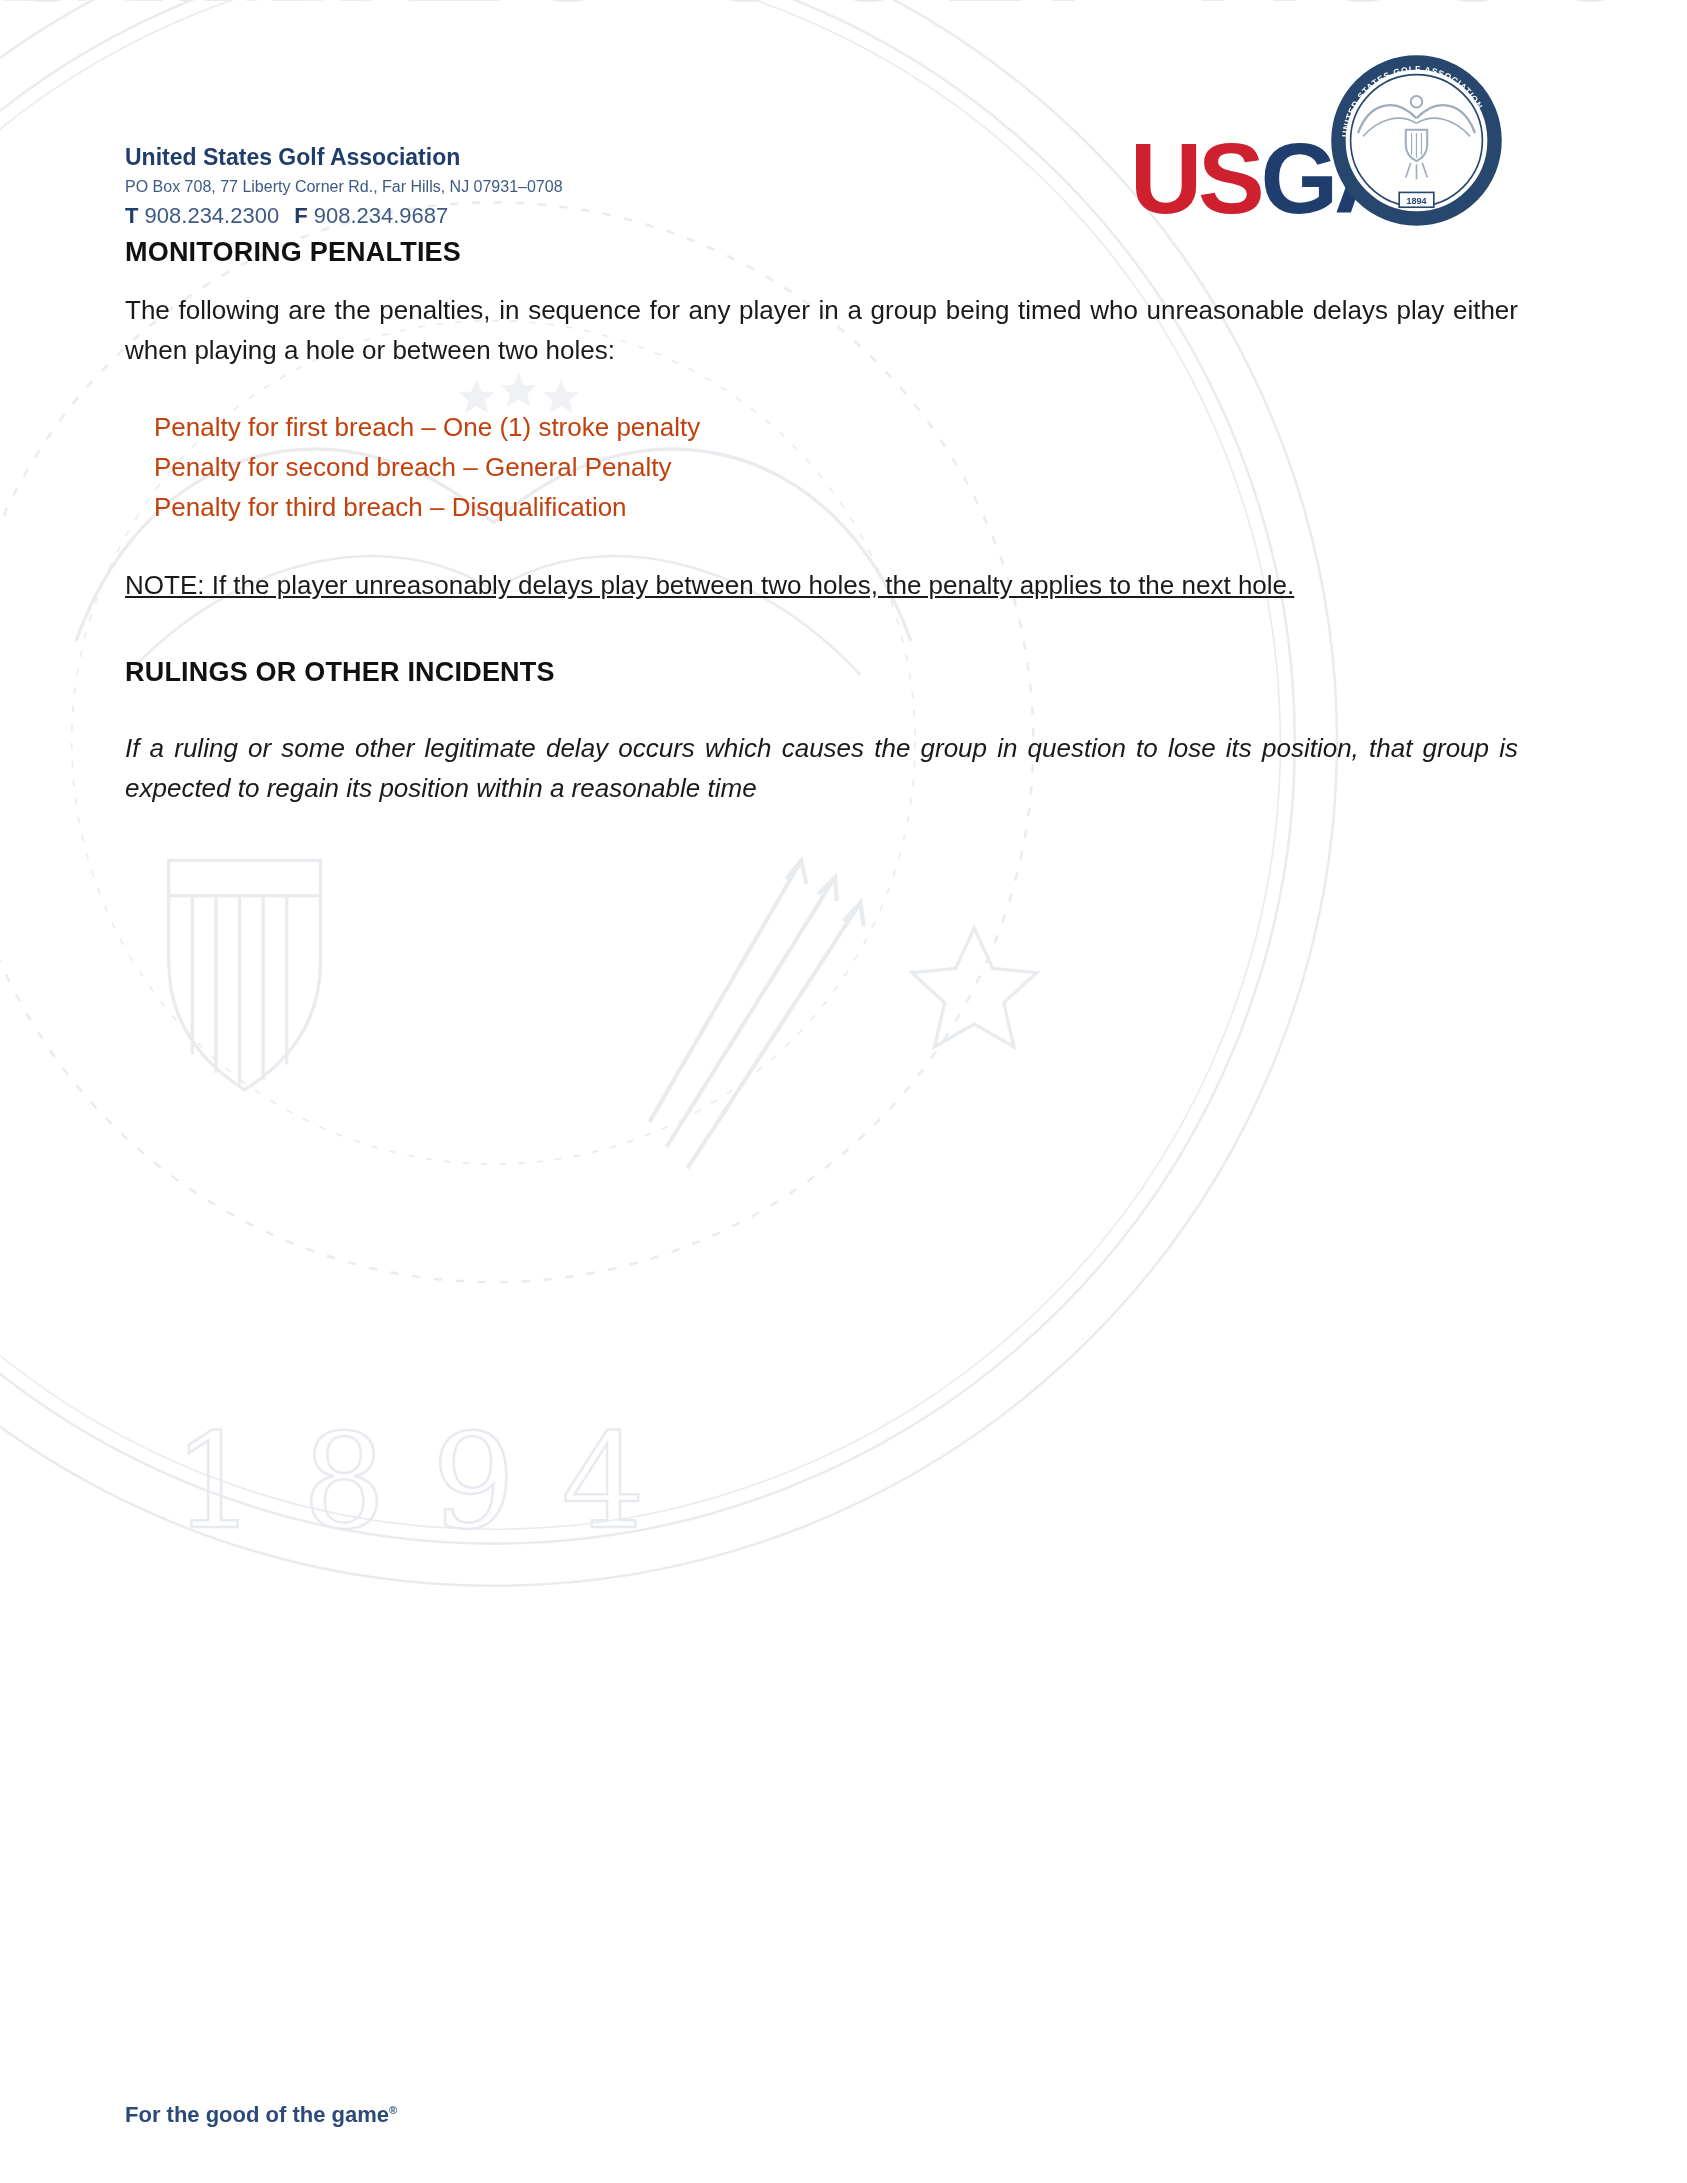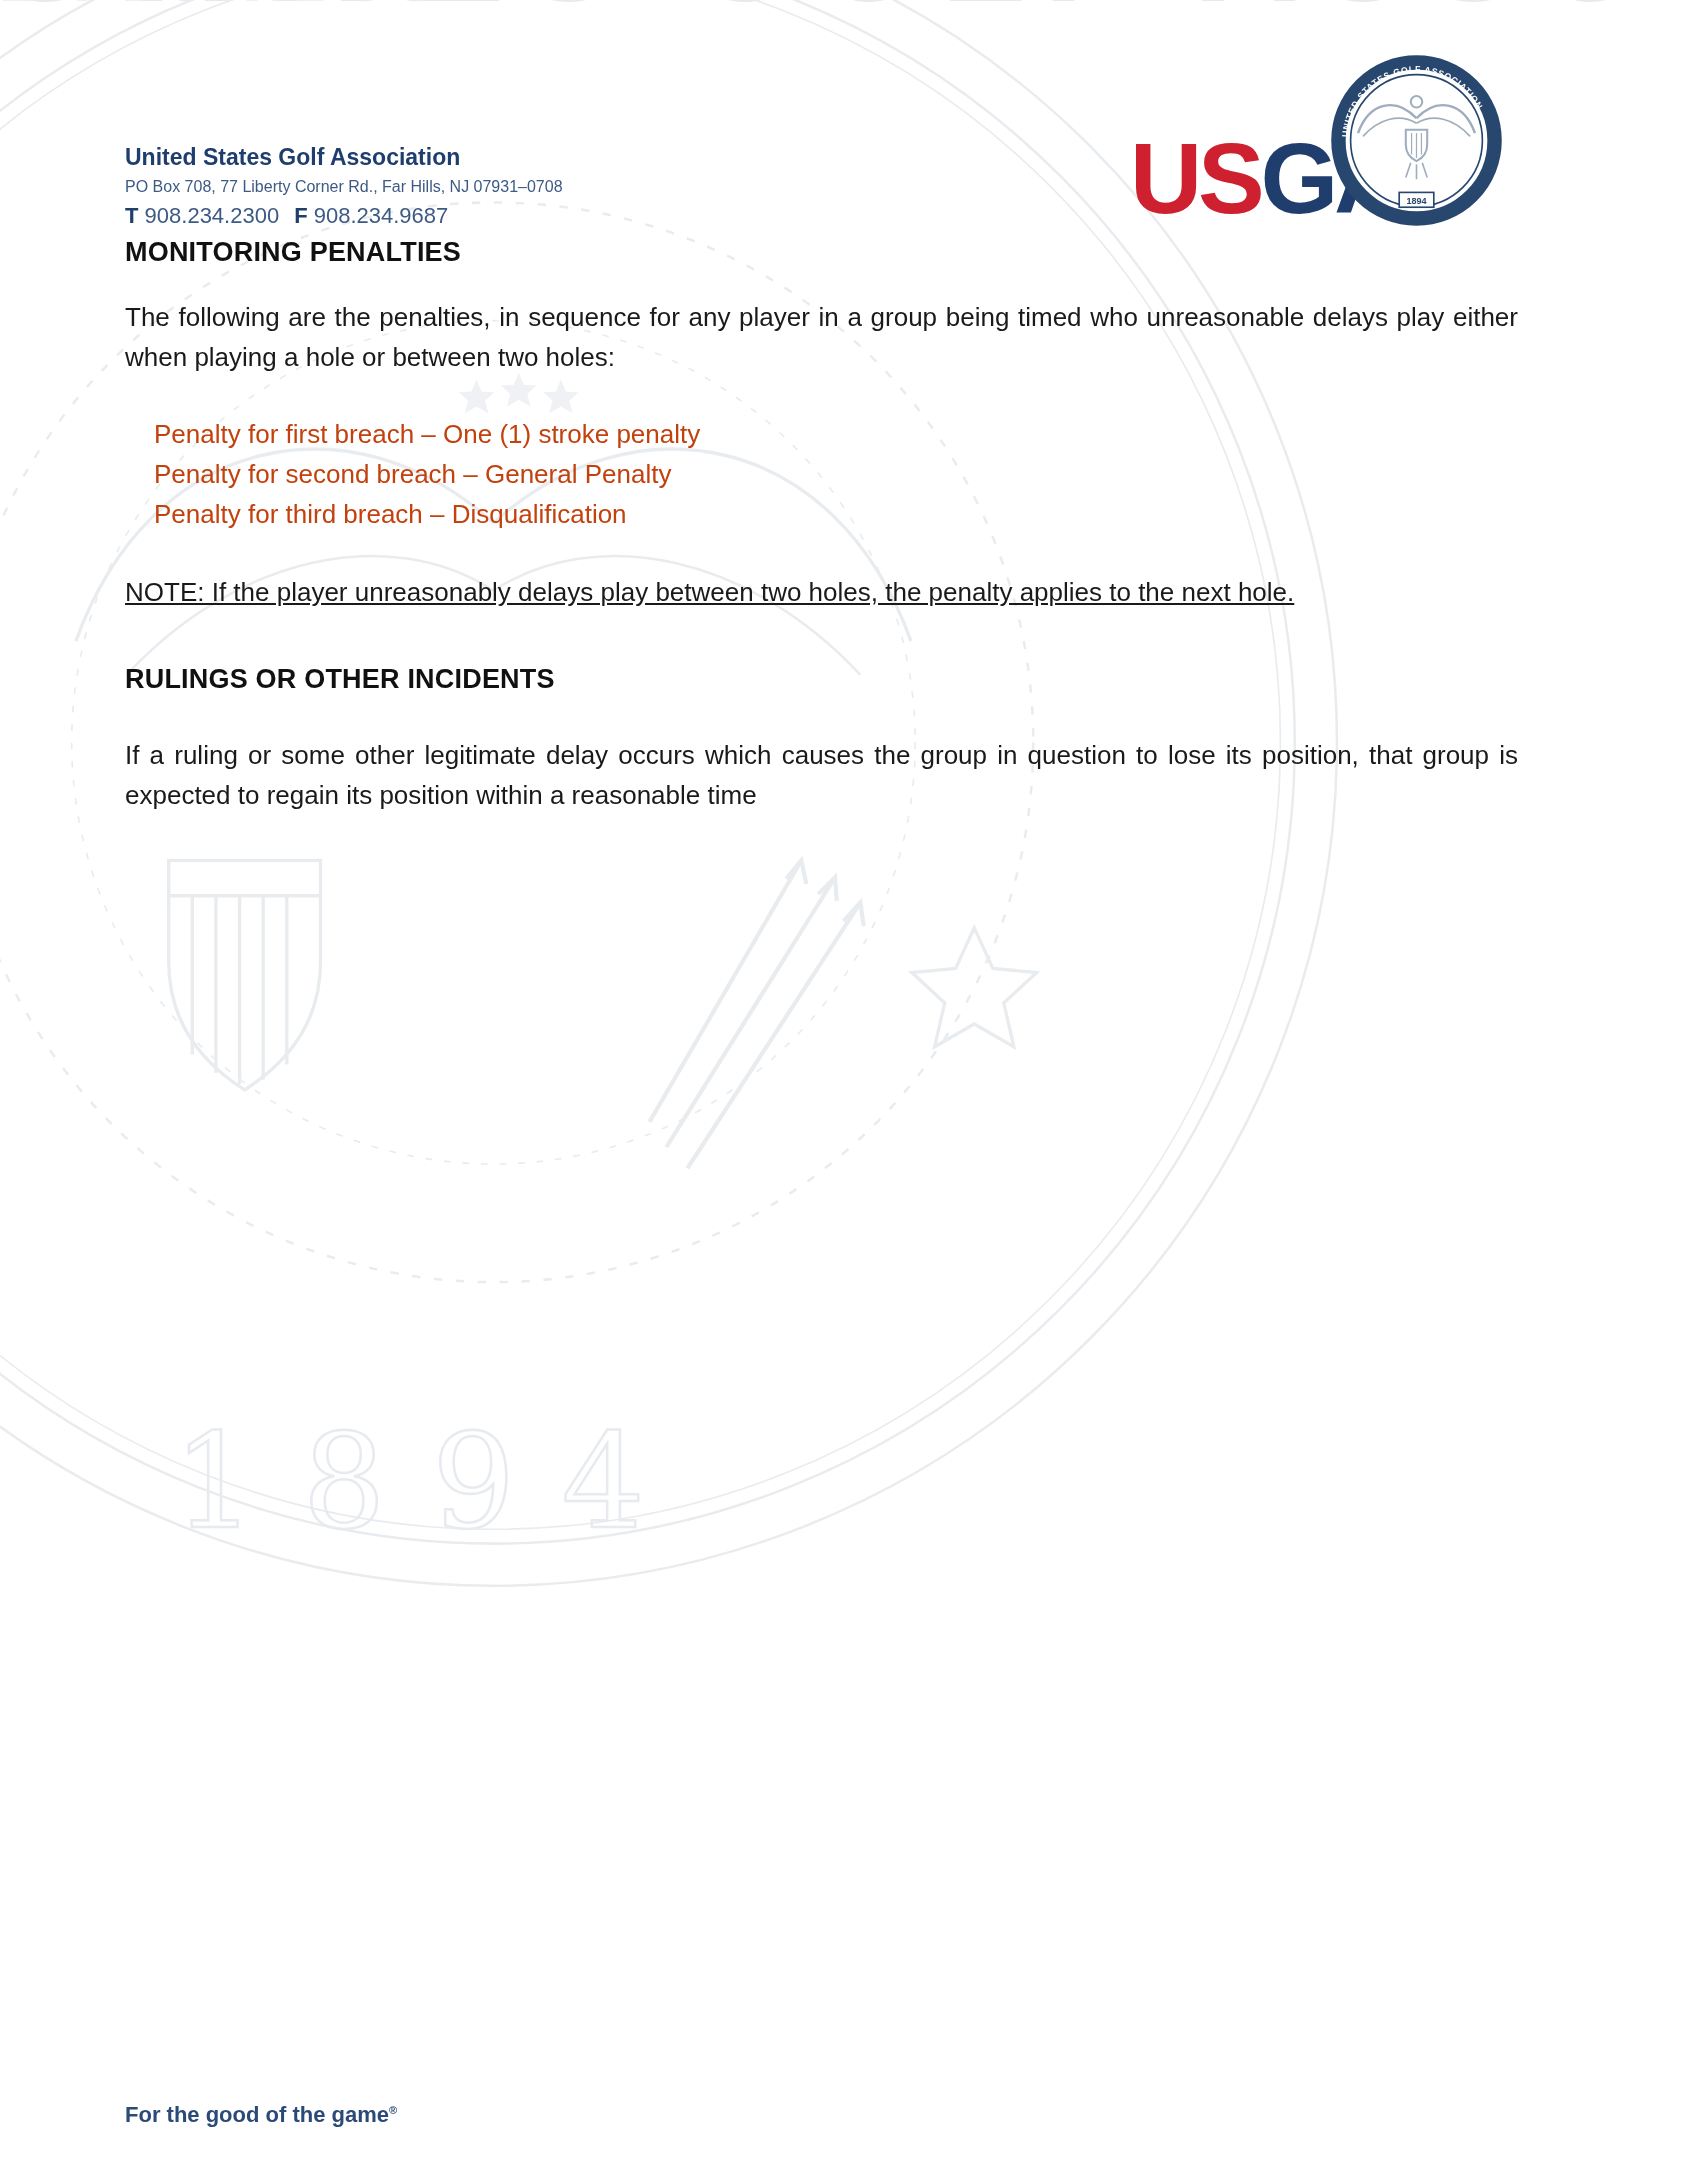--- a/index.html
+++ b/index.html
@@ -25,24 +25,24 @@
   .org-address { font-size:16px; color:#3d5a84; line-height:29px; }
   .org-phones { font-size:22px; color:#3d5a84; line-height:29px; }
   .org-phones b { color:#1f3d6d; font-weight:bold; }
   .phone-sep { display:inline-block; width:15px; }
 
   .doc-h1 { font-size:27px; font-weight:bold; color:#111; margin-top:6.7px; letter-spacing:0.2px; }
   .doc-h2 { font-size:27px; font-weight:bold; color:#111; margin-top:52px; letter-spacing:0.2px; }
 
   .doc-para {
     font-size:26px; line-height:40px; text-align:justify;
-    max-width:1396px; margin-top:29px; color:#1a1a1a;
+    max-width:1396px; margin-top:22px; color:#1a1a1a;
   }
   .doc-para.note { margin-top:38px;text-decoration:underline; }
-  .doc-para.last { margin-top:40px; }
+  .doc-para.last { margin-top:40px;font-style:italic; }
 
   .penalty-list { margin-top:37px; padding-left:29px; }
   .penalty-item { font-size:26px; line-height:40px; color:#c2410c; }
 
   
   .wordmark {
     position:absolute; left:1118px; top:128px;
     font-size:100px; font-weight:bold; letter-spacing:-4.2px; line-height:1;
     white-space:nowrap;
     margin-left:12px;

